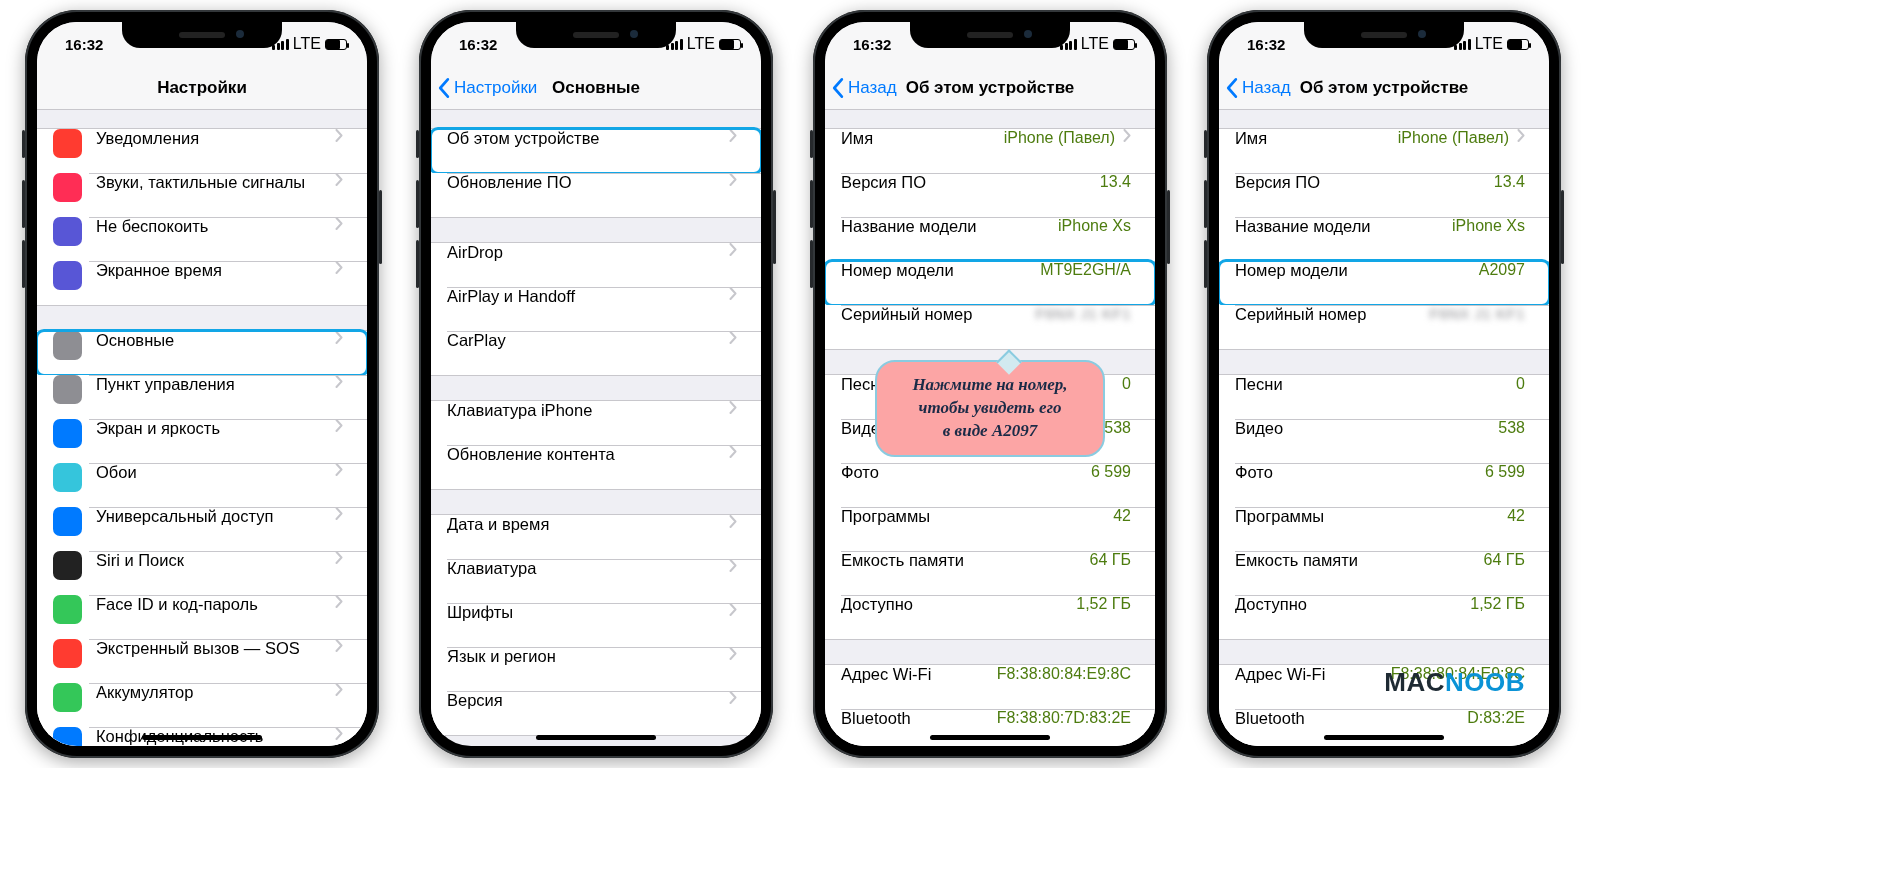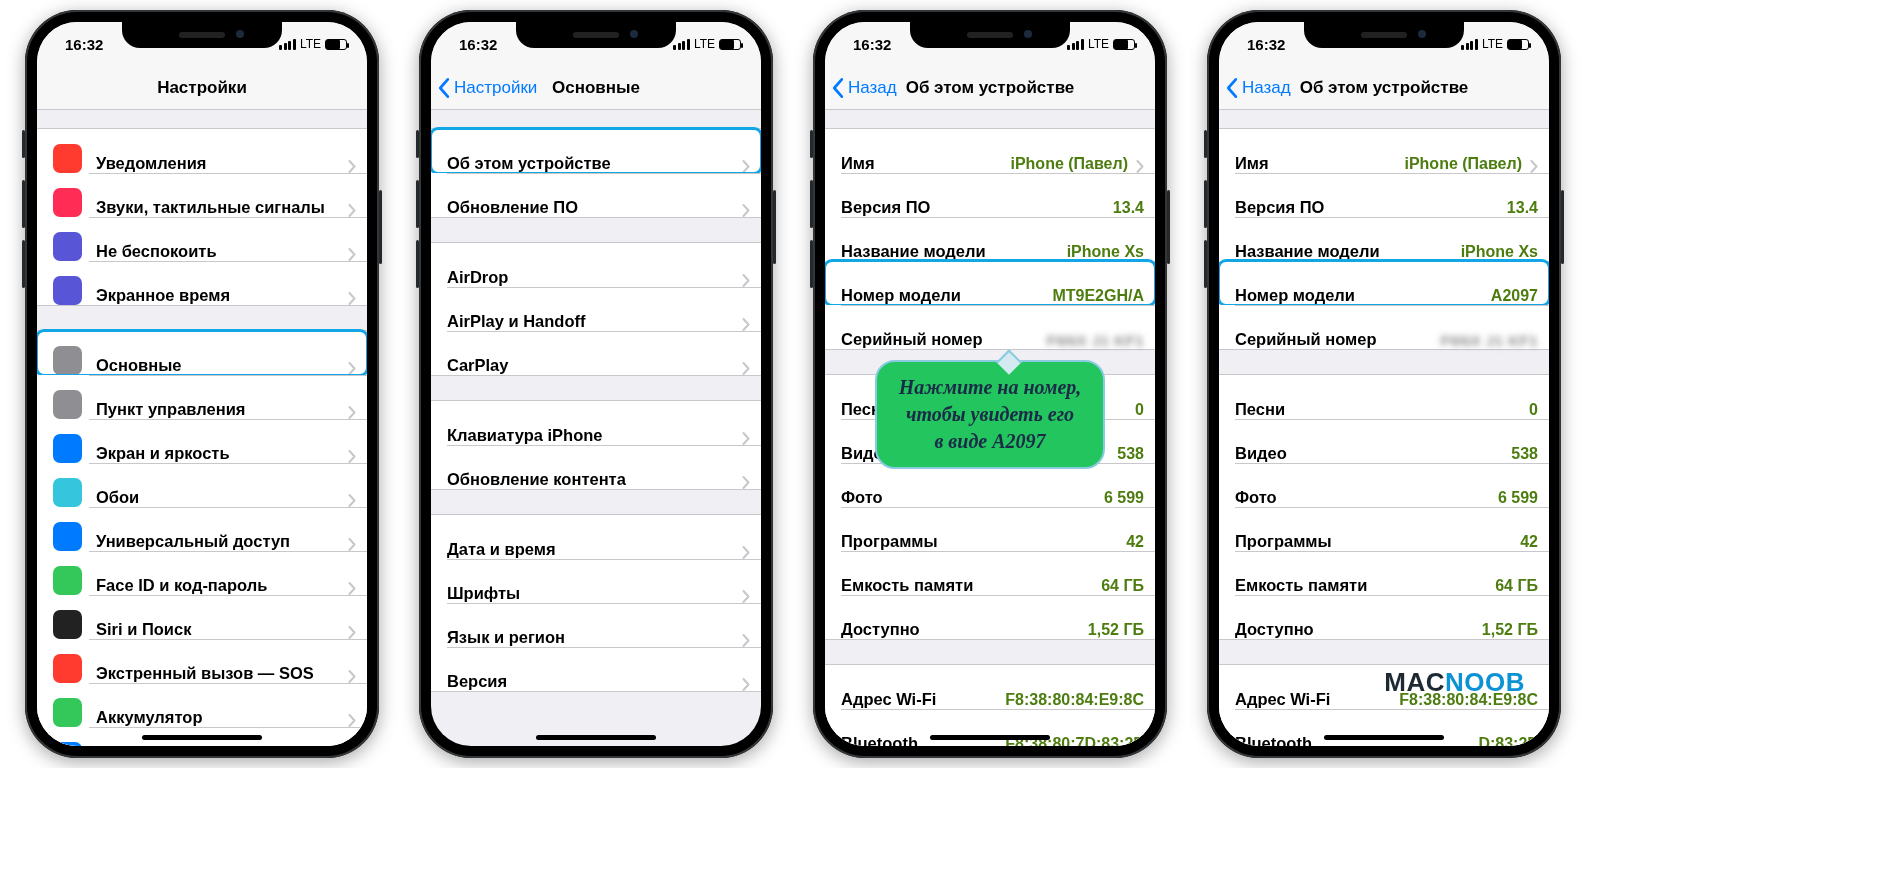--- a/index.html
+++ b/index.html
@@ -61,21 +61,21 @@
   .status-bar {
     height: 44px;
     display: flex;
     justify-content: space-between;
     align-items: center;
     padding: 0 20px 0 28px;
     font-size: 15px;
     font-weight: 600;
     background: #f7f7f8;
   }
-  .status-right { display:flex; align-items:center; gap:4px; font-size:12px; font-weight:500;}
+  .status-right { display:flex; align-items:center; gap:4px; font-size:16px; font-weight:500;}
   .signal { display:flex; align-items:flex-end; gap:1.5px; }
   .signal span{ width:3px; background:#000; border-radius:1px;}
   .signal span:nth-child(1){height:5px}
   .signal span:nth-child(2){height:7px}
   .signal span:nth-child(3){height:9px}
   .signal span:nth-child(4){height:11px}
   .battery{width:22px;height:11px;border:1px solid #000;border-radius:3px;position:relative;}
   .battery::after{content:"";position:absolute;right:-3px;top:3px;width:2px;height:5px;background:#000;border-radius:1px;}
   .battery i{display:block;width:70%;height:100%;background:#000;border-radius:1px;}
   .nav {
@@ -104,25 +104,24 @@
     padding-left: 6px;
     z-index:2;
   }
   .back svg{width:13px;height:22px;margin-right:4px;}
   .content { flex:1; overflow:hidden; }
   .group { margin-top: 24px; background:#fff; border-top:1px solid #c8c7cc; border-bottom:1px solid #c8c7cc;}
   .group:first-child{margin-top:18px;}
   .row {
     min-height: 44px;
     display:flex;
-    align-items:flex-end;
-    padding: 0 11px 0 16px;
+    align-items:flex-start;
+    padding: 0 24px 0 16px;
     position:relative;
     background:#fff;
-    font-weight:bold;
   }
   .row + .row::before{
     content:"";
     position:absolute;left:16px;right:0;top:0;height:1px;background:#c8c7cc;
   }
   .with-icon + .with-icon::before{left:52px;}
   .app-icon{
     width:29px;height:29px;border-radius:7px;margin-right:14px;flex-shrink:0;
     display:flex;align-items:center;justify-content:center;color:#fff;font-size:16px;
   }
@@ -131,24 +130,24 @@
   .chev{margin-left:8px;}
   .chev svg{width:8px;height:13px;display:block;}
   .highlight{position:relative;}
   .highlight::after{
     content:"";position:absolute;left:-2px;right:-2px;top:-2px;bottom:-2px;
     border:3px solid #12a6e6;border-radius:9px;pointer-events:none;
   }
   .tooltip{
     position:absolute;left:50%;transform:translateX(-50%);
     top:338px;width:230px;
-    background:#22c55e;border:2px solid #8acbe0;border-radius:20px;
+    background:#fca5a5;border:2px solid #8acbe0;border-radius:20px;
     padding:12px 14px;text-align:center;
     font-family:Georgia,'Times New Roman',serif;
-    font-style:italic;font-weight:600;color:#1b2b47;font-size:20px;line-height:1.35;
+    font-style:italic;font-weight:600;color:#1b2b47;font-size:17px;line-height:1.35;
     z-index:10;
   }
   .tooltip::before{
     content:"";position:absolute;top:-9px;left:50%;transform:translateX(10px) rotate(45deg);
     width:16px;height:16px;background:#d2eaf0;border-left:2px solid #8acbe0;border-top:2px solid #8acbe0;
   }
   .home-ind{position:absolute;bottom:6px;left:50%;transform:translateX(-50%);width:120px;height:5px;background:#000;border-radius:3px;}
   .sn-blur{filter:blur(3px);letter-spacing:0.5px;color:#8a8a8e;font-size:15px;}
   .watermark{
     position:absolute;bottom:48px;right:24px;display:flex;align-items:center;
@@ -269,31 +268,31 @@
           <div class="row with-icon">
     <div class="app-icon" style="background:#007aff"></div>
     <span class="label">Универсальный доступ</span>
             <span class="chev">
               <svg viewBox="0 0 8 13">
                 <path d="M1.5 1 L6.5 6.5 L1.5 12" stroke="#c7c7cc" stroke-width="2" fill="none" stroke-linecap="round" stroke-linejoin="round"></path>
               </svg>
             </span>
           </div>
           <div class="row with-icon">
+    <div class="app-icon" style="background:#222"></div>
+    <span class="label">Siri и Поиск</span>
+            <span class="chev">
+              <svg viewBox="0 0 8 13">
+                <path d="M1.5 1 L6.5 6.5 L1.5 12" stroke="#c7c7cc" stroke-width="2" fill="none" stroke-linecap="round" stroke-linejoin="round"></path>
+              </svg>
+            </span>
+          </div>
+          <div class="row with-icon">
     <div class="app-icon" style="background:#34c759"></div>
     <span class="label">Face ID и код-пароль</span>
-            <span class="chev">
-              <svg viewBox="0 0 8 13">
-                <path d="M1.5 1 L6.5 6.5 L1.5 12" stroke="#c7c7cc" stroke-width="2" fill="none" stroke-linecap="round" stroke-linejoin="round"></path>
-              </svg>
-            </span>
-          </div>
-          <div class="row with-icon">
-    <div class="app-icon" style="background:#222"></div>
-    <span class="label">Siri и Поиск</span>
             <span class="chev">
               <svg viewBox="0 0 8 13">
                 <path d="M1.5 1 L6.5 6.5 L1.5 12" stroke="#c7c7cc" stroke-width="2" fill="none" stroke-linecap="round" stroke-linejoin="round"></path>
               </svg>
             </span>
           </div>
           <div class="row with-icon">
     <div class="app-icon" style="background:#ff3b30"></div>
     <span class="label">Экстренный вызов — SOS</span>
             <span class="chev">
@@ -416,20 +415,28 @@
             <span class="chev">
               <svg viewBox="0 0 8 13">
                 <path d="M1.5 1 L6.5 6.5 L1.5 12" stroke="#c7c7cc" stroke-width="2" fill="none" stroke-linecap="round" stroke-linejoin="round"></path>
               </svg>
             </span>
           </div>
         </div>
         <div class="group">
           <div class="row">
     <span class="label">Дата и время</span>
+            <span class="chev">
+              <svg viewBox="0 0 8 13">
+                <path d="M1.5 1 L6.5 6.5 L1.5 12" stroke="#c7c7cc" stroke-width="2" fill="none" stroke-linecap="round" stroke-linejoin="round"></path>
+              </svg>
+            </span>
+          </div>
+          <div class="row">
+    <span class="label">Клавиатура</span>
             <span class="chev">
               <svg viewBox="0 0 8 13">
                 <path d="M1.5 1 L6.5 6.5 L1.5 12" stroke="#c7c7cc" stroke-width="2" fill="none" stroke-linecap="round" stroke-linejoin="round"></path>
               </svg>
             </span>
           </div>
           <div class="row">
     <span class="label">Шрифты</span>
             <span class="chev">
               <svg viewBox="0 0 8 13">

